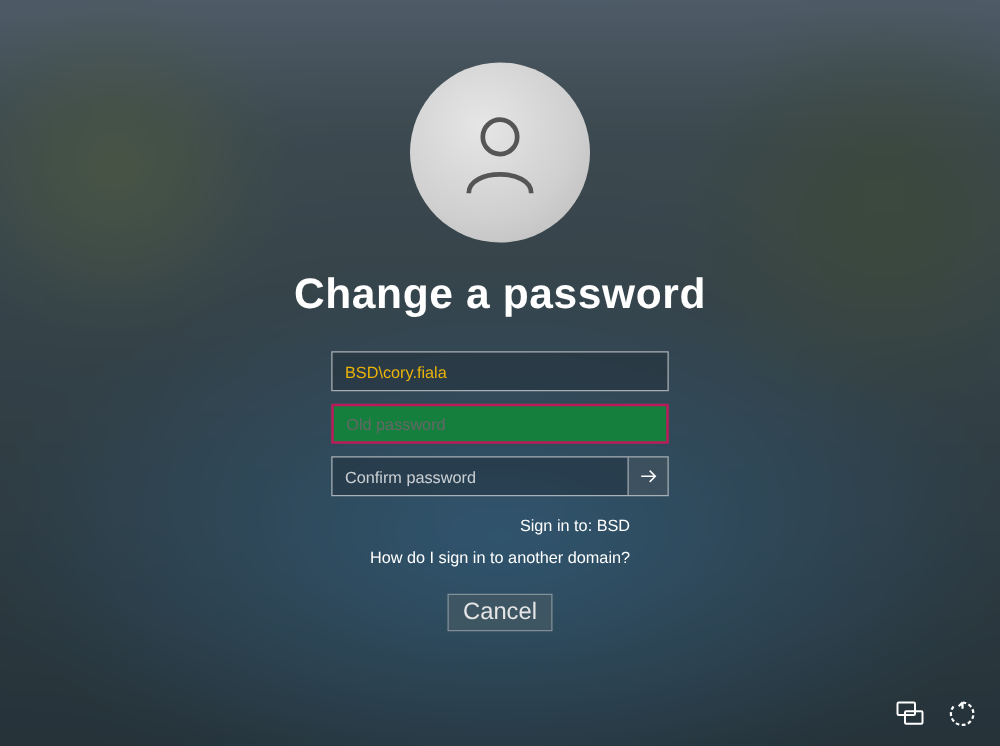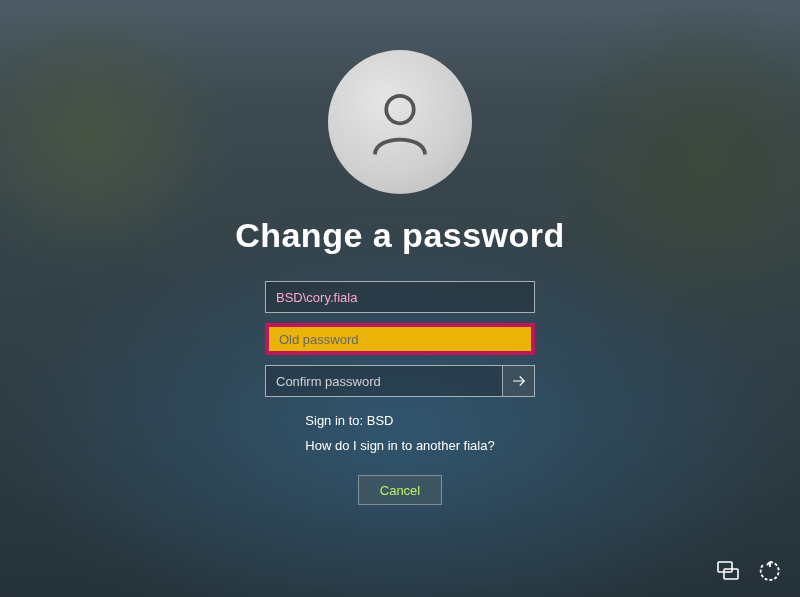--- a/index.html
+++ b/index.html
@@ -67,46 +67,46 @@
   .field input {
     width: 100%; height: 100%;
     background: transparent;
     border: none;
     outline: none;
     color: #fff;
     font-size: 13px;
     padding: 0 10px;
   }
   .field input::placeholder { color: rgba(255,255,255,0.75); }
-  .field.username input { color: #f9a8d4; }
+  .field.username input { color: #eab308; }
   .field.focused {
-    background: #eab308;
-    border: 4px solid #be185d;
+    background: #15803d;
+    border: 2px solid #be185d;
   }
   .field.focused input { color: #000; }
   .field.focused input::placeholder { color: #666; }
   .field.with-submit { padding-right: 32px; }
   .submit {
     position: absolute; right: 0; top: 0; bottom: 0; width: 32px;
     border-left: 1px solid rgba(255,255,255,0.5);
     background: rgba(255,255,255,0.1);
     display: flex; align-items: center; justify-content: center;
     cursor: pointer;
   }
   .submit svg { width: 18px; height: 18px; }
-  .hints { margin-top: 16px; text-align: left; font-size: 13px; color: #fff; }
+  .hints { margin-top: 16px; text-align: right; font-size: 13px; color: #fff; }
   .hints .domain-line { margin-bottom: 10px; }
   .hints .link { color: #fff; text-decoration: none; cursor: pointer; }
   .cancel {
     margin-top: 22px;
     width: 84px; height: 30px;
     background: rgba(70,90,100,0.65);
     border: 1px solid rgba(255,255,255,0.35);
-    color: #bef264;
-    font-size: 13px;
+    color: #e5e5e5;
+    font-size: 19px;
     display: flex; align-items: center; justify-content: center;
     cursor: pointer;
   }
   .tray {
     position: absolute;
     right: 18px;
     bottom: 14px;
     display: flex;
     gap: 18px;
     align-items: center;
@@ -148,21 +148,21 @@
         <svg viewBox="0 0 24 24">
           <path d="M4 12 L18 12 M13 6 L19 12 L13 18" fill="none" stroke="#fff" stroke-width="1.6"></path>
         </svg>
       </div>
     </div>
 
   </div>
 
   <div class="hints">
     <div class="domain-line">Sign in to: BSD</div>
-    <a class="link">How do I sign in to another fiala?</a>
+    <a class="link">How do I sign in to another domain?</a>
   </div>
 
   <div class="cancel">
     <span>Cancel</span>
   </div>
 
 </div>
 
 <div class="tray">
   <div class="tray-icon">

